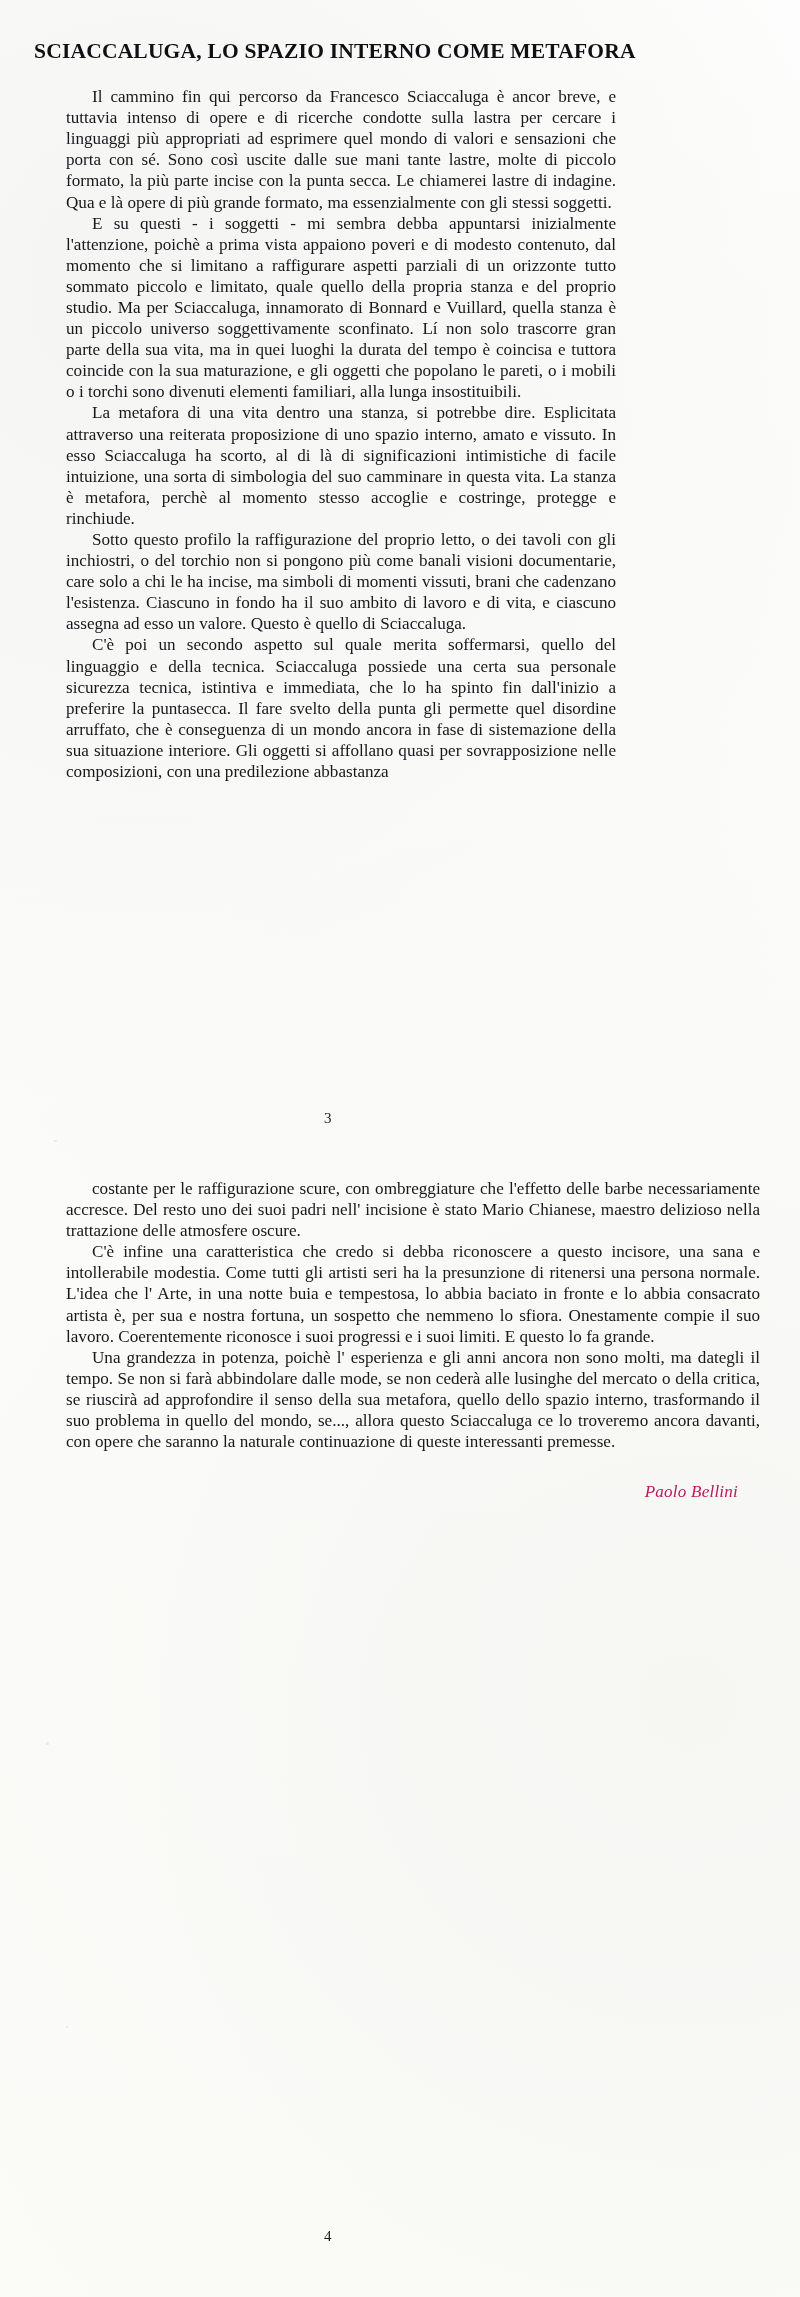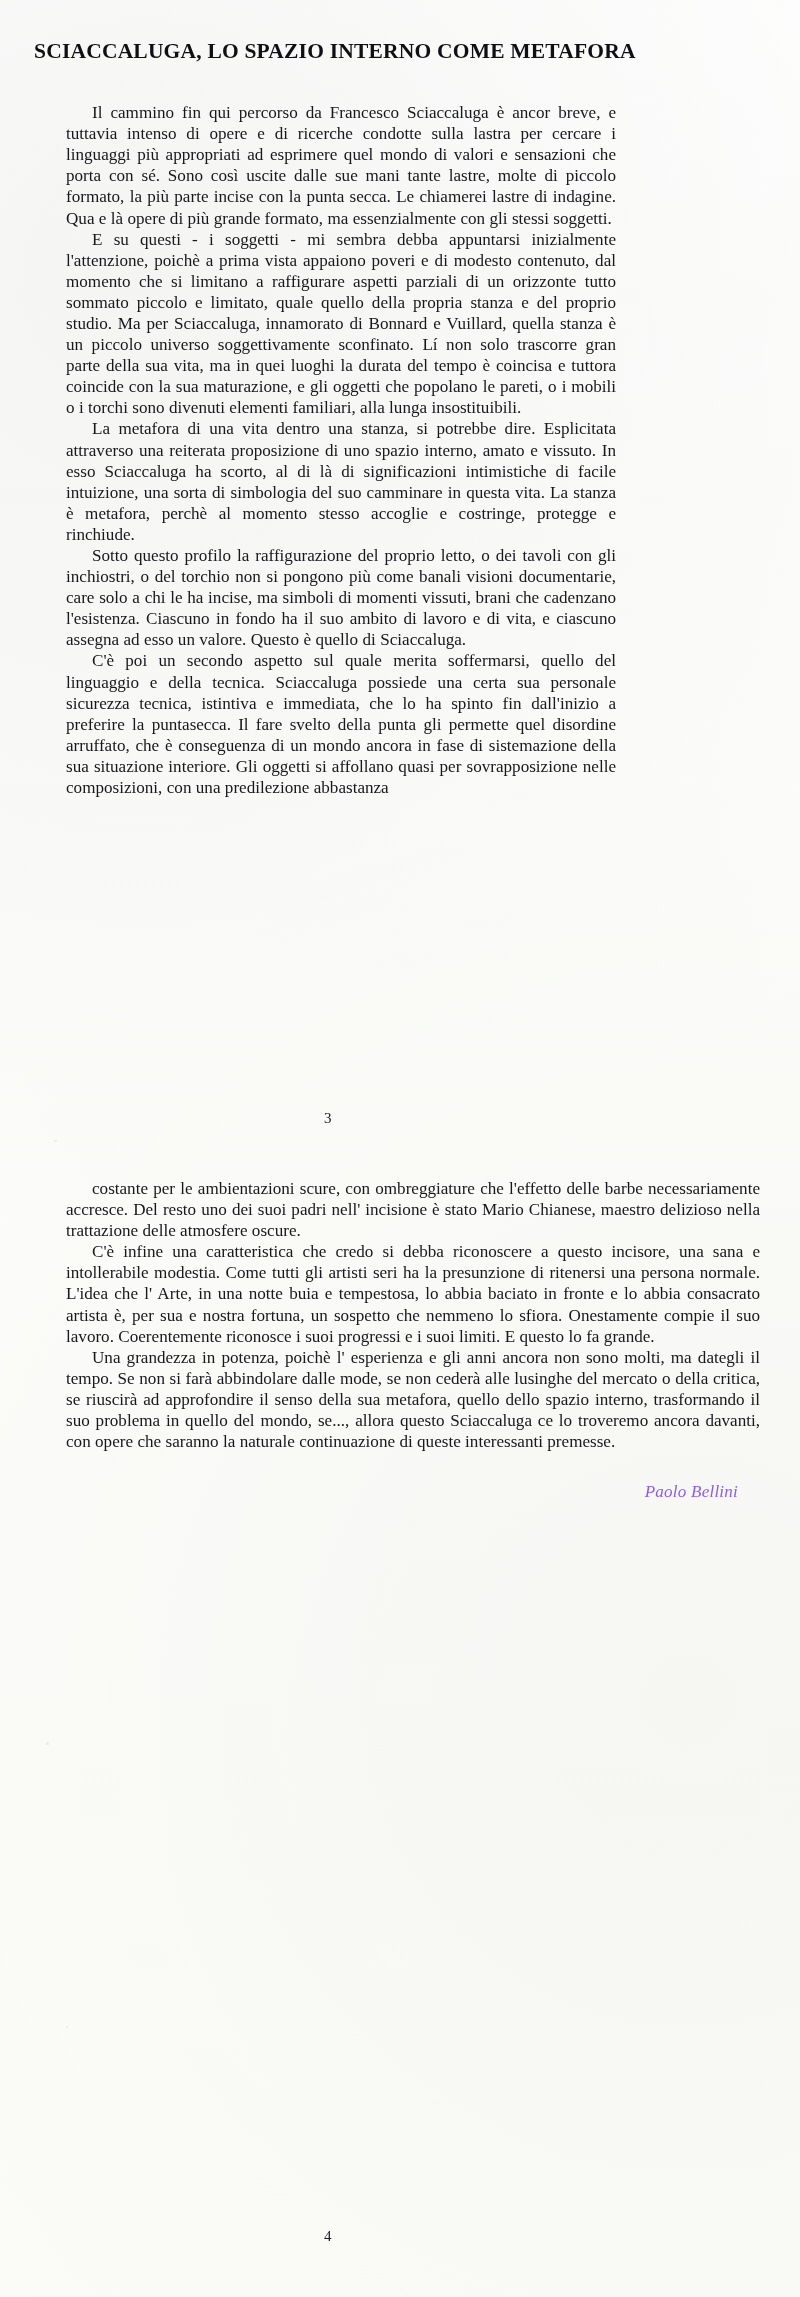--- a/index.html
+++ b/index.html
@@ -43,21 +43,21 @@
     font-weight: 600;
     letter-spacing: 0.2px;
     color: #101014;
     white-space: nowrap;
     font-family: "Liberation Serif", "DejaVu Serif", serif;
   }
 
   
   .body-block {
     padding: 0 40px 0 66px;
-    margin-top: 38px;
+    margin-top: 22px;
   }
   .body-block.second {
     margin-top: 0;
   }
   p.para {
     margin: 0;
     font-size: 17.1px;
     line-height: 21.1px;
     text-align: justify;
     text-justify: inter-word;
@@ -93,21 +93,21 @@
 
   
   .signature-row {
     padding: 0 62px 0 66px;
     margin-top: 30px;
     text-align: right;
   }
   .signature {
     font-style: italic;
     font-size: 17.1px;
-    color: #8b5cf6;
+    color: #be185d;
     letter-spacing: 0.2px;
   }
 
   
   .page-two {
     position: absolute;
     top: 1178px;
     left: 0;
     width: 800px;
   }
@@ -141,21 +141,21 @@
     <p class="para">E su questi - i soggetti - mi sembra debba appuntarsi inizialmente l'attenzione, poichè a prima vista appaiono poveri e di modesto contenuto, dal momento che si limitano a raffigurare aspetti parziali di un orizzonte tutto sommato piccolo e limitato, quale quello della propria stanza e del proprio studio. Ma per Sciaccaluga, innamorato di Bonnard e Vuillard, quella stanza è un piccolo universo soggettivamente sconfinato. Lí non solo trascorre gran parte della sua vita, ma in quei luoghi la durata del tempo è coincisa e tuttora coincide con la sua maturazione, e gli oggetti che popolano le pareti, o i mobili o i torchi sono divenuti elementi familiari, alla lunga insostituibili.</p>
     <p class="para">La metafora di una vita dentro una stanza, si potrebbe dire. Esplicitata attraverso una reiterata proposizione di uno spazio interno, amato e vissuto. In esso Sciaccaluga ha scorto, al di là di significazioni intimistiche di facile intuizione, una sorta di simbologia del suo camminare in questa vita. La stanza è metafora, perchè al momento stesso accoglie e costringe, protegge e rinchiude.</p>
     <p class="para">Sotto questo profilo la raffigurazione del proprio letto, o dei tavoli con gli inchiostri, o del torchio non si pongono più come banali visioni documentarie, care solo a chi le ha incise, ma simboli di momenti vissuti, brani che cadenzano l'esistenza. Ciascuno in fondo ha il suo ambito di lavoro e di vita, e ciascuno assegna ad esso un valore. Questo è quello di Sciaccaluga.</p>
     <p class="para">C'è poi un secondo aspetto sul quale merita soffermarsi, quello del linguaggio e della tecnica. Sciaccaluga possiede una certa sua personale sicurezza tecnica, istintiva e immediata, che lo ha spinto fin dall'inizio a preferire la puntasecca. Il fare svelto della punta gli permette quel disordine arruffato, che è conseguenza di un mondo ancora in fase di sistemazione della sua situazione interiore. Gli oggetti si affollano quasi per sovrapposizione nelle composizioni, con una predilezione abbastanza</p>
   </div>
 
   <div class="folio folio-3">3</div>
 
   <div class="page-two">
     <div class="body-block second">
-      <p class="para">costante per le ambientazioni scure, con ombreggiature che l'effetto delle barbe necessariamente accresce. Del resto uno dei suoi padri nell' incisione è stato Mario Chianese, maestro delizioso nella trattazione delle atmosfere oscure.</p>
+      <p class="para">costante per le raffigurazione scure, con ombreggiature che l'effetto delle barbe necessariamente accresce. Del resto uno dei suoi padri nell' incisione è stato Mario Chianese, maestro delizioso nella trattazione delle atmosfere oscure.</p>
       <p class="para">C'è infine una caratteristica che credo si debba riconoscere a questo incisore, una sana e intollerabile modestia. Come tutti gli artisti seri ha la presunzione di ritenersi una persona normale. L'idea che l' Arte, in una notte buia e tempestosa, lo abbia baciato in fronte e lo abbia consacrato artista è, per sua e nostra fortuna, un sospetto che nemmeno lo sfiora. Onestamente compie il suo lavoro. Coerentemente riconosce i suoi progressi e i suoi limiti. E questo lo fa grande.</p>
       <p class="para">Una grandezza in potenza, poichè l' esperienza e gli anni ancora non sono molti, ma dategli il tempo. Se non si farà abbindolare dalle mode, se non cederà alle lusinghe del mercato o della critica, se riuscirà ad approfondire il senso della sua metafora, quello dello spazio interno, trasformando il suo problema in quello del mondo, se..., allora questo Sciaccaluga ce lo troveremo ancora davanti, con opere che saranno la naturale continuazione di queste interessanti premesse.</p>
     </div>
 
     <div class="signature-row">
       <span class="signature">Paolo Bellini</span>
     </div>
   </div>
 
   <div class="folio folio-4">4</div>

